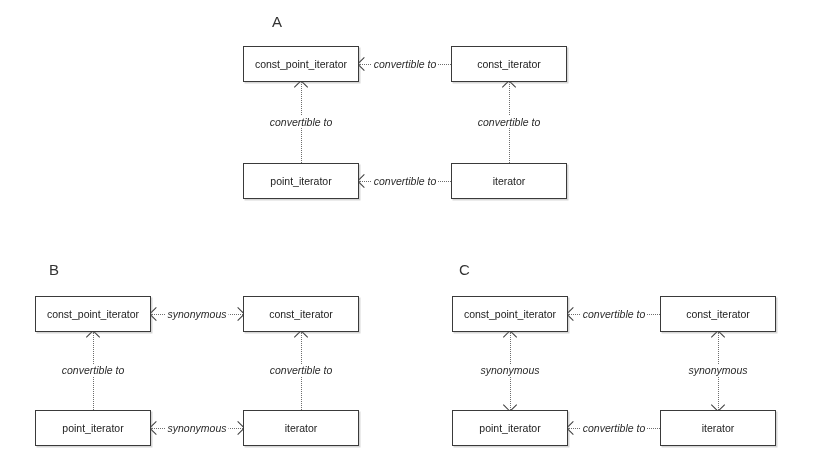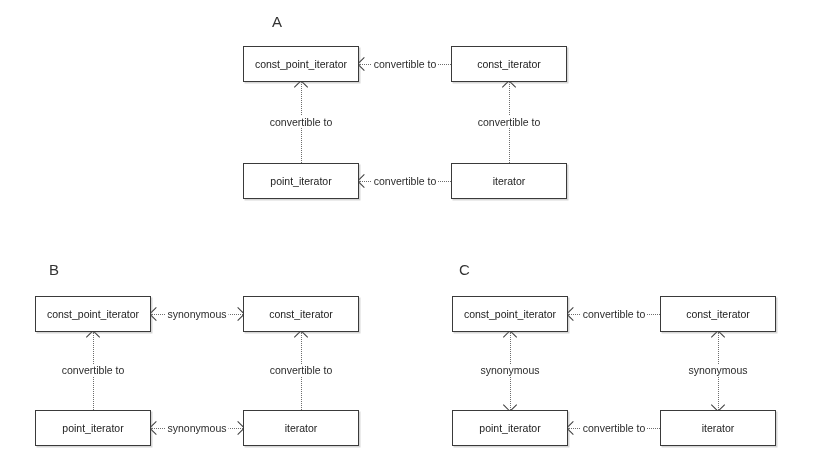--- a/index.html
+++ b/index.html
@@ -53,20 +53,21 @@
 
   
   .edge-label {
     position: absolute;
     font-size: 10.5px;
     line-height: 12px;
     color: #2b2b2b;
     white-space: nowrap;
     background: #ffffff;
     padding: 0 2px;
+    font-style: italic;
   }
   .edge-label.h { transform: translate(-50%, -50%); }
   .edge-label.v { transform: translate(-50%, -50%); }
 
   
   .conn-h {
     position: absolute;
     height: 0;
     border-top: 1.2px dotted #6d6d6d;
   }

